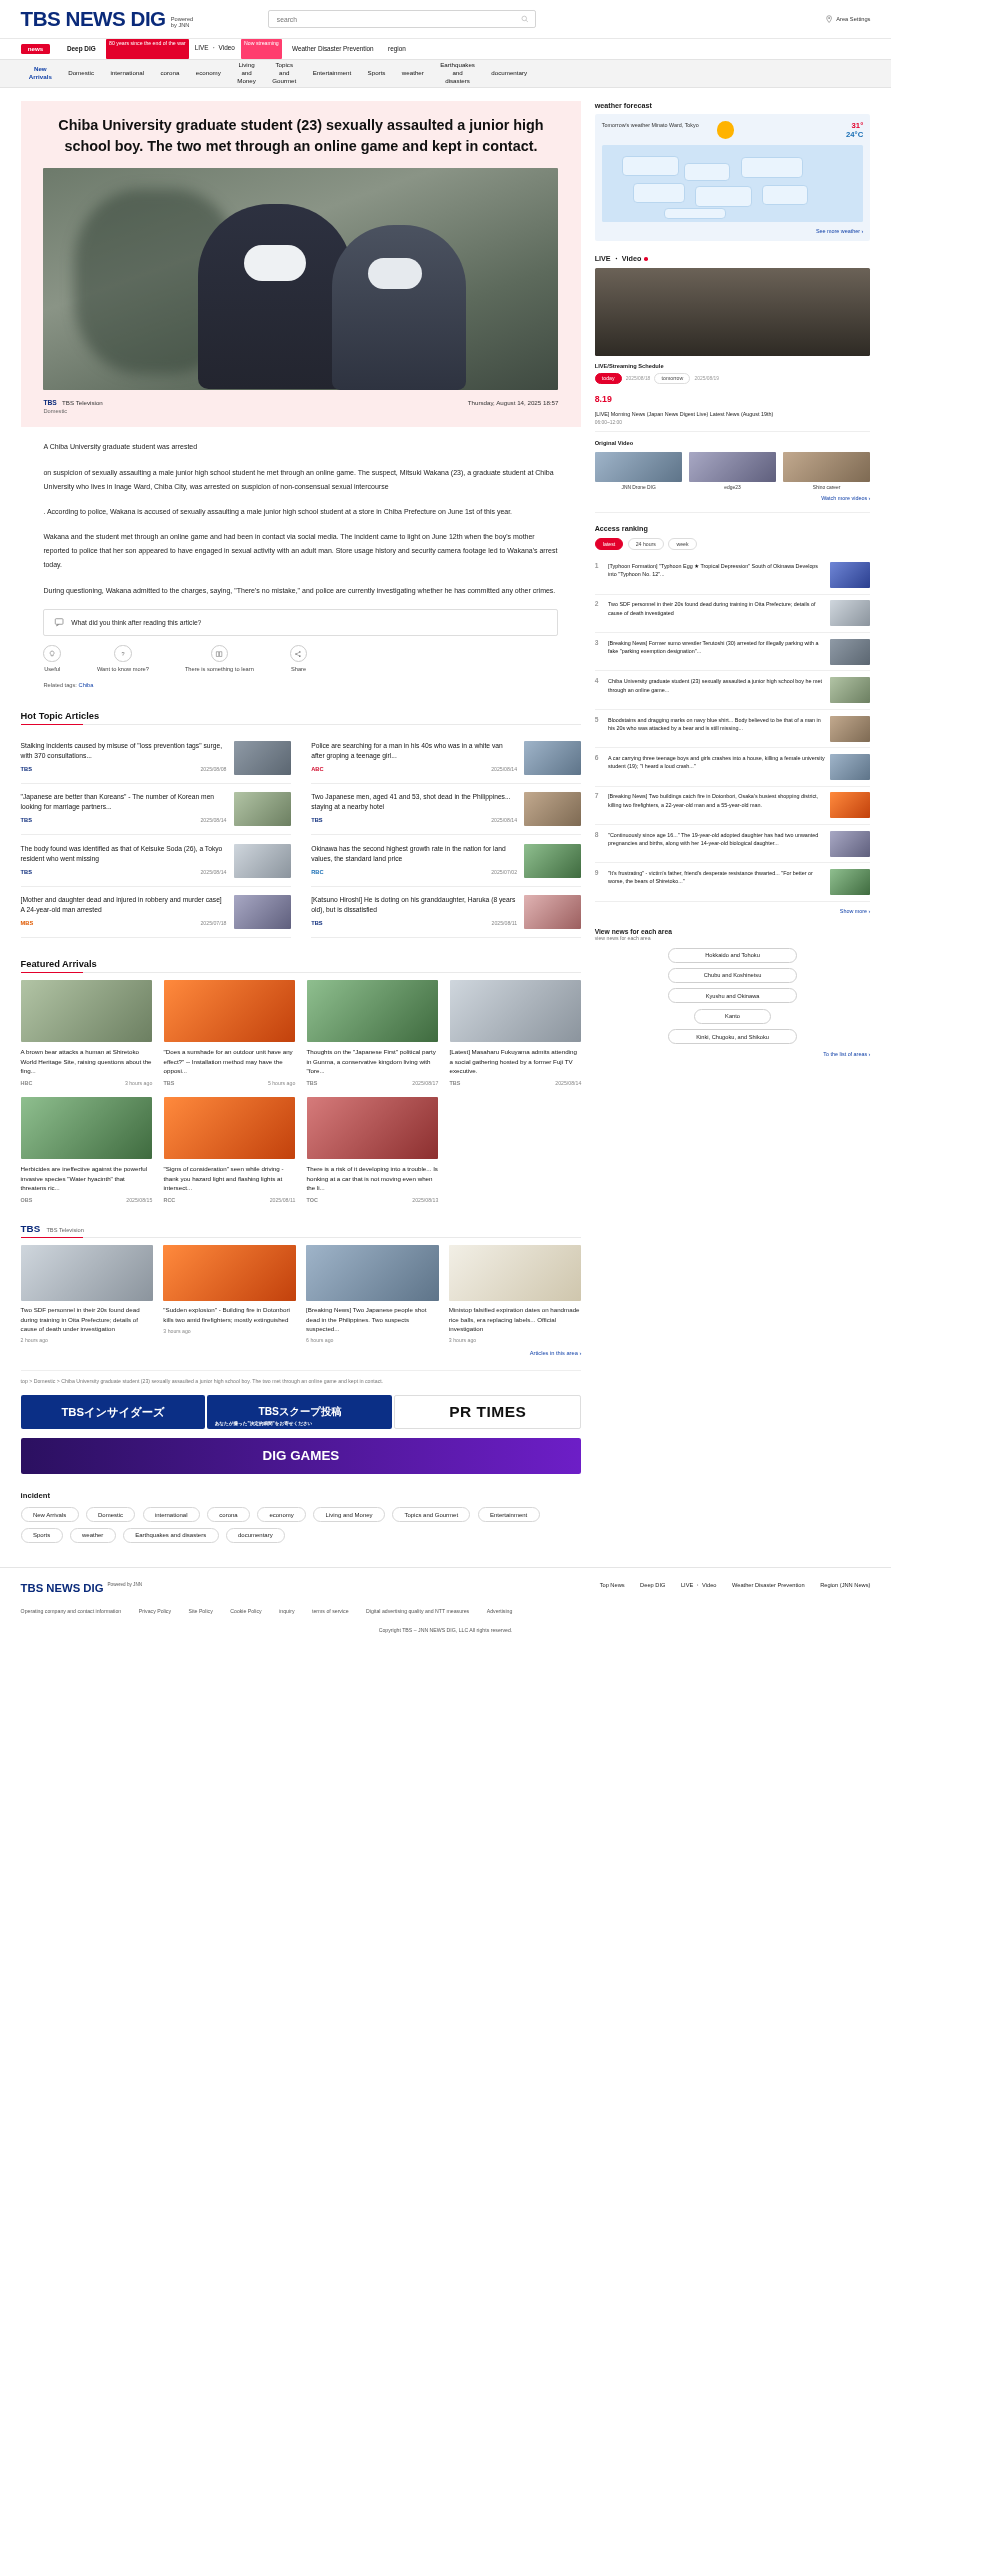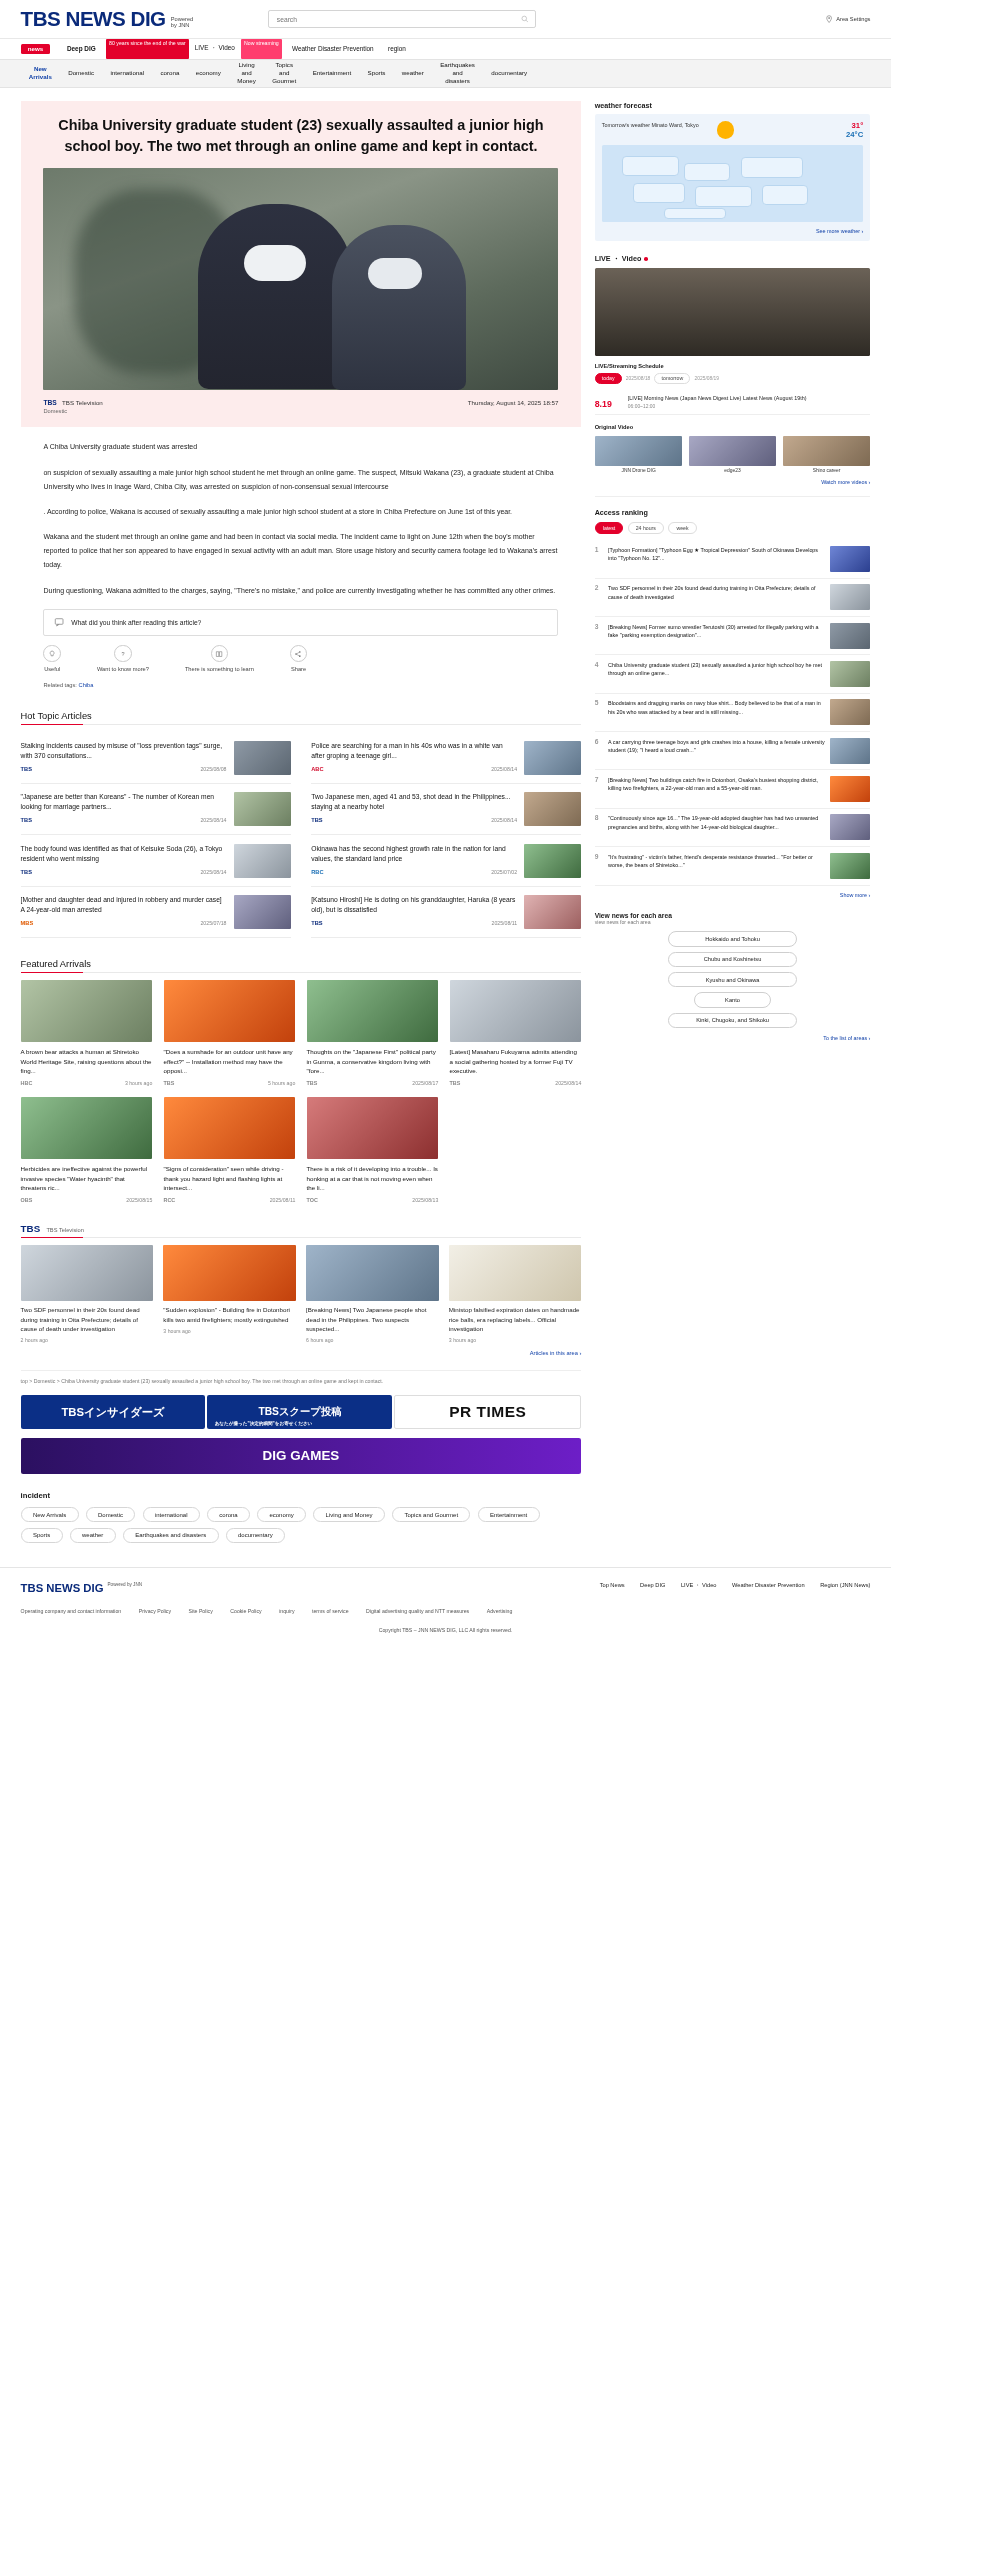--- a/index.html
+++ b/index.html
@@ -90,21 +90,21 @@
 
   .share-box { max-width:515px; margin:5.2px auto 0 auto; border:0.5px solid #ddd; border-radius:2.1px; display:flex; align-items:center; padding:7.2px 9.3px; background:#fff;}
   .share-box .q { font-size:6.7px; color:#222;}
   .share-icons { max-width:515px; margin:9.3px auto 0 auto; display:flex; gap:36px; align-items:flex-start; }
   .share-item { display:flex; flex-direction:column; align-items:center; gap:3.1px; font-size:5.7px; color:#444;}
   .circ { width:17.5px; height:17.5px; border-radius:50%; border:0.5px solid #ccc; display:flex; align-items:center; justify-content:center;}
   .related-tags { max-width:515px; margin:10.3px auto 0 auto; font-size:5.7px; color:#555;}
   .related-tags a { color:#1141a8; text-decoration:none;}
 
   
-  .sec-h { font-size:9.3px; font-weight:normal; margin:0 0 3.1px 0; color:#111;}
+  .sec-h { font-size:9.3px; font-weight:bold; margin:0 0 3.1px 0; color:#111;}
   .sec-bar { height:1.5px; width:100%; background:#e9e9e9; margin-bottom:7.2px; position:relative;}
   .sec-bar:after { content:""; position:absolute; left:0; top:0; height:1.5px; width:62px; background:#e3002b;}
 
   
   .hot-grid { display:grid; grid-template-columns:1fr 1fr; gap:0 20.6px; }
   .hot-item { display:flex; gap:7.2px; padding:8.2px 0; border-bottom:0.5px solid #ececec;}
   .hot-text { flex:1; }
   .hot-title { font-size:6.7px; line-height:1.5; color:#111; margin-bottom:5.2px;}
   .hot-meta { display:flex; align-items:center; font-size:5.2px; color:#888; }
   .hot-meta .src { font-weight:bold; color:#0a2a7a; font-size:5.7px;}
@@ -172,21 +172,21 @@
   .wf-sun { width:17.5px; height:17.5px; border-radius:50%; background:#ffb300; margin-left:5.2px;}
   .wf-map { height:77px; border-radius:1.5px; margin-top:6.2px; background:#cfe4f7; position:relative; overflow:hidden;}
   .wf-map .isle { position:absolute; background:#eaf4fd; border:0.5px solid #b9d6ef;}
   .see-more { text-align:right; font-size:5.4px; color:#1141a8; margin-top:5.2px;}
 
   .live-img { width:100%; height:88px; border-radius:1.5px; background:linear-gradient(180deg,#6b6257,#2e2a24);}
   .live-sched-h { font-size:5.7px; font-weight:bold; margin:6.2px 0 4.1px 0;}
   .sched-tabs { display:flex; gap:4.1px; margin-bottom:5.2px;}
   .sched-tab { font-size:5.2px; padding:1.5px 6.2px; border-radius:6.2px; border:0.5px solid #ddd; color:#444;}
   .sched-tab.active { background:#e3002b; color:#fff; border-color:#e3002b;}
-  .sched-row { display:flex; gap:6.2px; align-items:flex-end; padding:5.2px 0; border-bottom:0.5px solid #eee;}
+  .sched-row { display:flex; gap:6.2px; align-items:flex-start; padding:5.2px 0; border-bottom:0.5px solid #eee;flex-direction:column;}
   .sched-time { font-size:8.8px; font-weight:bold; color:#e3002b; width:27px;}
   .sched-txt { font-size:5.4px; line-height:1.5; color:#222;}
   .sched-sub { font-size:4.9px; color:#888; margin-top:2.1px;}
 
   .orig-row { display:flex; gap:6.2px; margin-top:6.2px;}
   .orig-item { flex:1; text-align:center;}
   .orig-thumb { width:100%; height:30px; border-radius:1px;}
   .orig-cap { font-size:4.9px; margin-top:2.6px; color:#333;}
   .watch-more { text-align:right; font-size:5.4px; color:#1141a8; margin-top:5.2px;}
 

